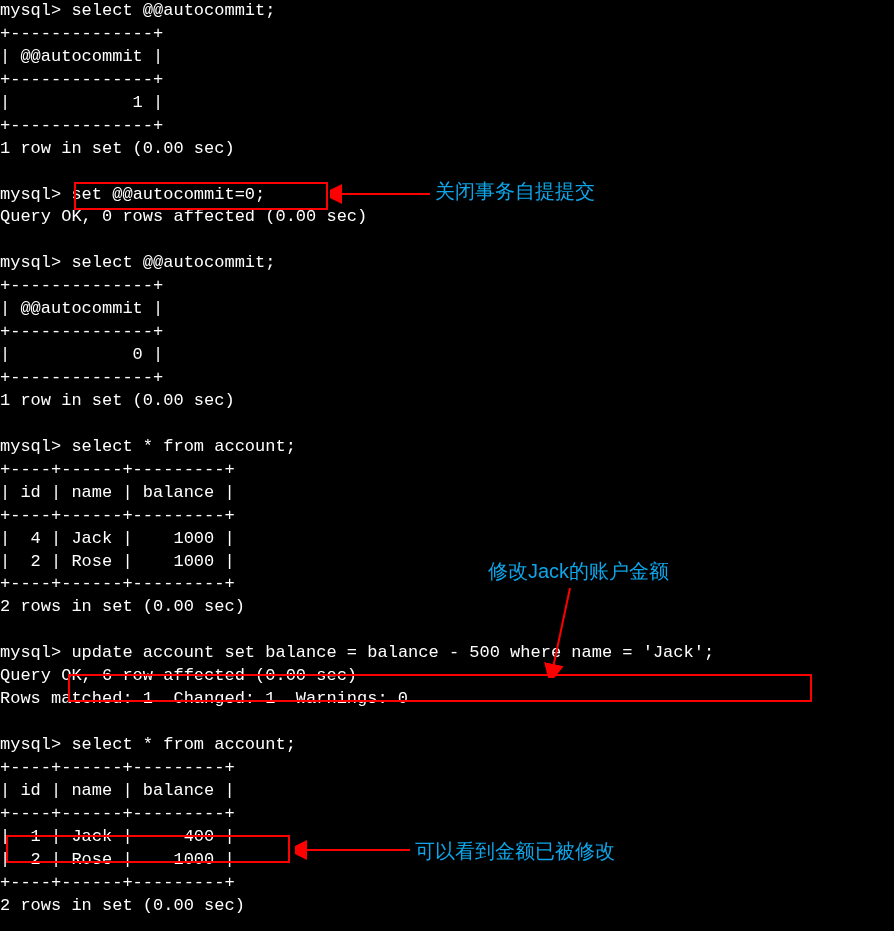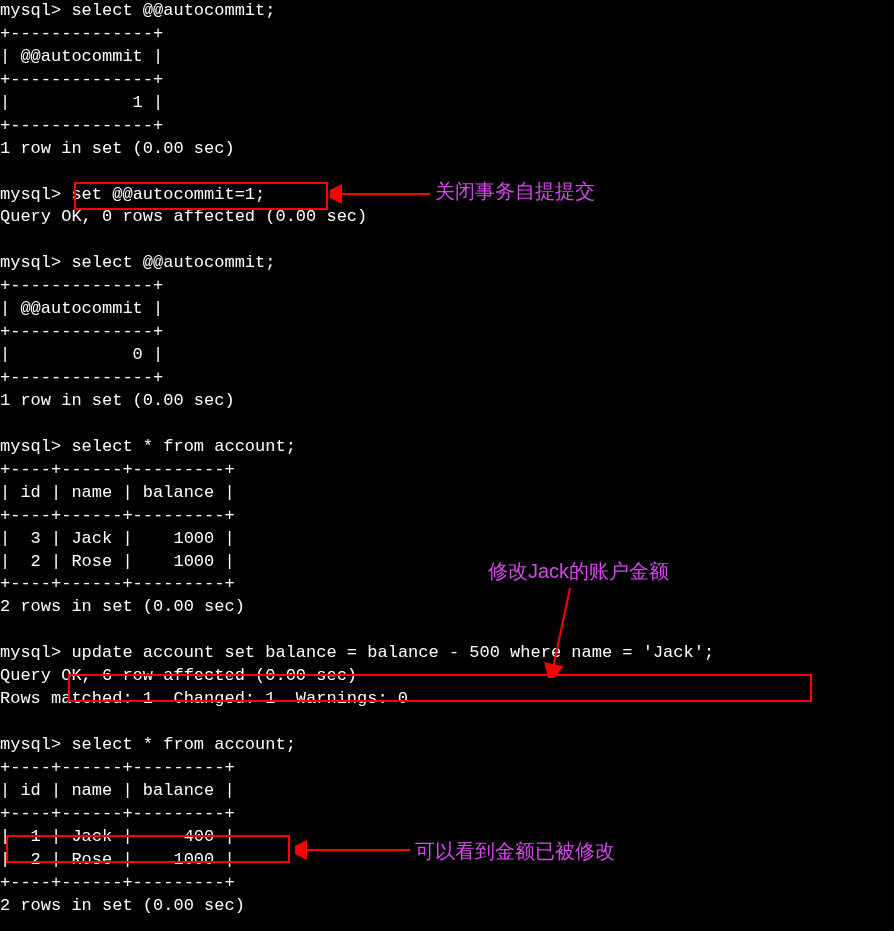--- a/index.html
+++ b/index.html
@@ -19,57 +19,57 @@
       white-space: pre;
       position: relative;
     }
     .box-red {
       border: 2px solid #ff0000;
       position: absolute;
       box-sizing: border-box;
     }
     .annotation {
       position: absolute;
-      color: #d946ef;
+      color: #0ea5e9;
       font-family: "Microsoft YaHei", SimHei, sans-serif;
       font-size: 20px;
       white-space: nowrap;
     }
     .arrow {
       position: absolute;
       pointer-events: none;
     }
   </style>
 </head>
 <body>
 
 <div class="terminal"><span>mysql&gt;</span> <span>select @@autocommit;</span>
 <span>+--------------+</span>
 <span>| @@autocommit |</span>
 <span>+--------------+</span>
 <span>|            1 |</span>
 <span>+--------------+</span>
 <span>1 row in set (0.00 sec)</span>
 
-<span>mysql&gt;</span> <span>set @@autocommit=1;</span>
+<span>mysql&gt;</span> <span>set @@autocommit=0;</span>
 <span>Query OK, 0 rows affected (0.00 sec)</span>
 
 <span>mysql&gt;</span> <span>select @@autocommit;</span>
 <span>+--------------+</span>
 <span>| @@autocommit |</span>
 <span>+--------------+</span>
 <span>|            0 |</span>
 <span>+--------------+</span>
 <span>1 row in set (0.00 sec)</span>
 
 <span>mysql&gt;</span> <span>select * from account;</span>
 <span>+----+------+---------+</span>
 <span>| id | name | balance |</span>
 <span>+----+------+---------+</span>
-<span>|  3 | Jack |    1000 |</span>
+<span>|  4 | Jack |    1000 |</span>
 <span>|  2 | Rose |    1000 |</span>
 <span>+----+------+---------+</span>
 <span>2 rows in set (0.00 sec)</span>
 
 <span>mysql&gt;</span> <span>update account set balance = balance - 500 where name = 'Jack';</span>
 <span>Query OK, 6 row affected (0.00 sec)</span>
 <span>Rows matched: 1  Changed: 1  Warnings: 0</span>
 
 <span>mysql&gt;</span> <span>select * from account;</span>
 <span>+----+------+---------+</span>

